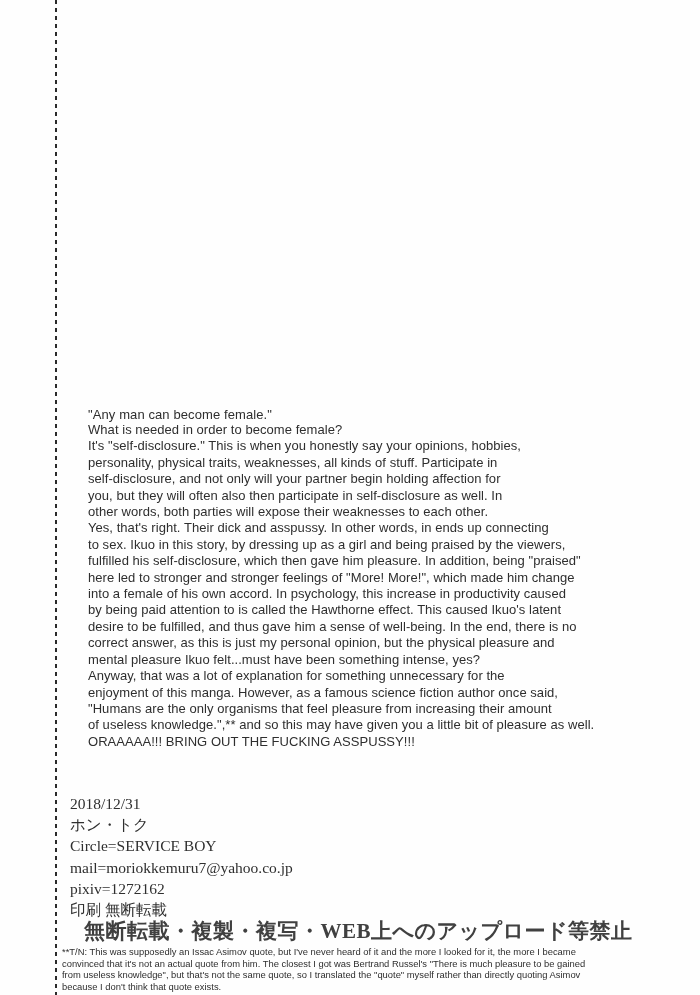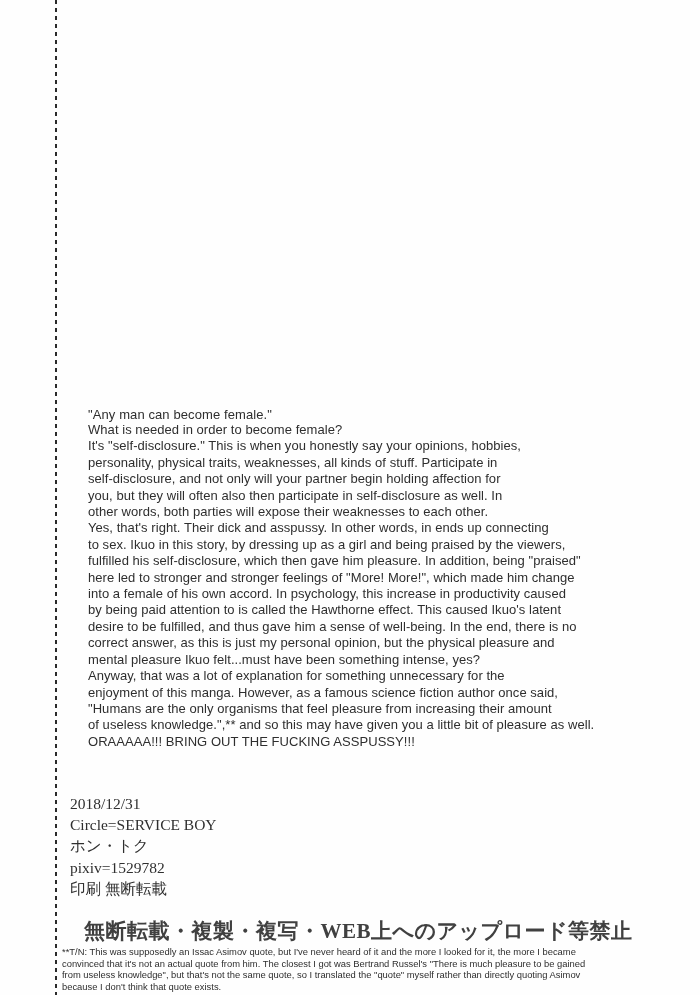--- a/index.html
+++ b/index.html
@@ -108,23 +108,24 @@
 correct answer, as this is just my personal opinion, but the physical pleasure and
 mental pleasure Ikuo felt...must have been something intense, yes?
 Anyway, that was a lot of explanation for something unnecessary for the
 enjoyment of this manga. However, as a famous science fiction author once said,
 "Humans are the only organisms that feel pleasure from increasing their amount
 of useless knowledge.",** and so this may have given you a little bit of pleasure as well.
 ORAAAAA!!! BRING OUT THE FUCKING ASSPUSSY!!!</div>
 
   <div class="credits">
     <div>2018/12/31</div>
+    <div>ホン・トク</div>
     <div>Circle=SERVICE BOY</div>
-    <div>ホン・トク</div>
-    <div>pixiv=1529782</div>
+    <div>mail=moriokkemuru7@yahoo.co.jp</div>
+    <div>pixiv=1272162</div>
     <div>印刷 無断転載</div>
   </div>
 
   <div class="notice-heading">無断転載・複製・複写・WEB上へのアップロード等禁止</div>
 
   <div class="footnote">**T/N: This was supposedly an Issac Asimov quote, but I've never heard of it and the more I looked for it, the more I became
 convinced that it's not an actual quote from him. The closest I got was Bertrand Russel's "There is much pleasure to be gained
 from useless knowledge", but that's not the same quote, so I translated the "quote" myself rather than directly quoting Asimov
 because I don't think that quote exists.</div>
 

